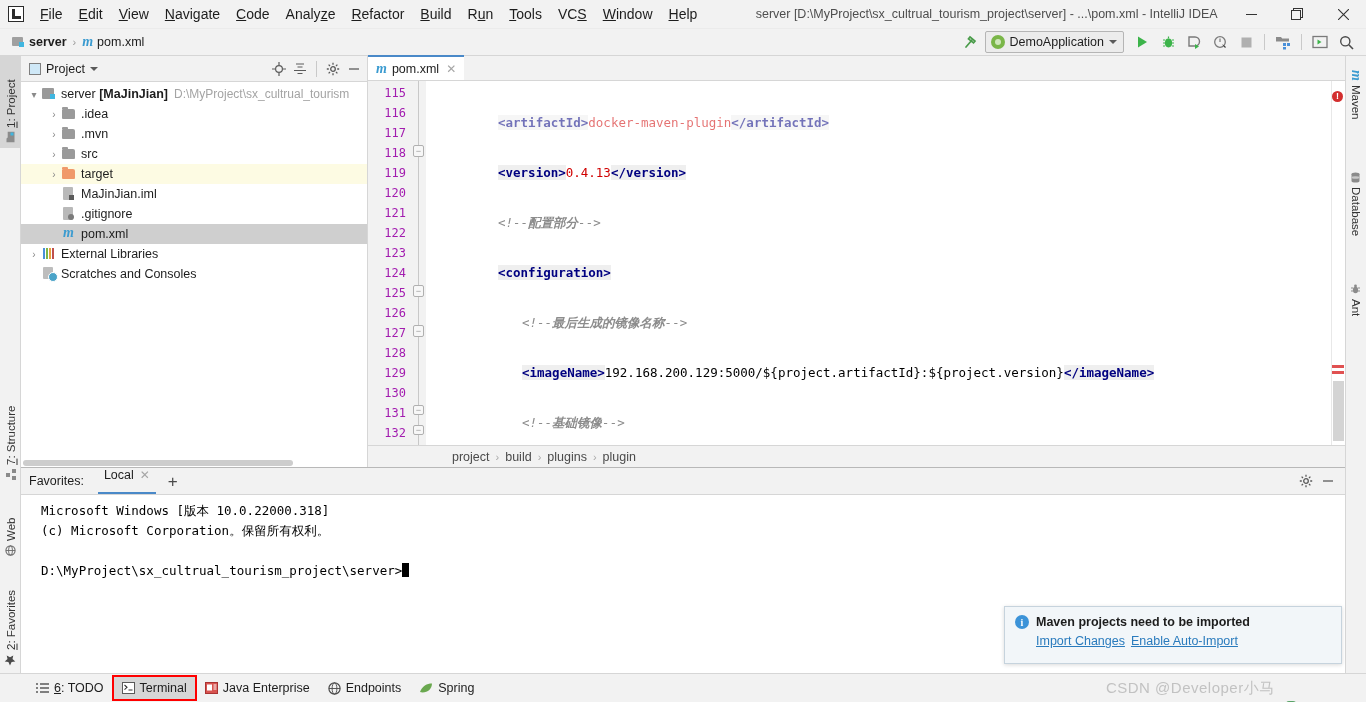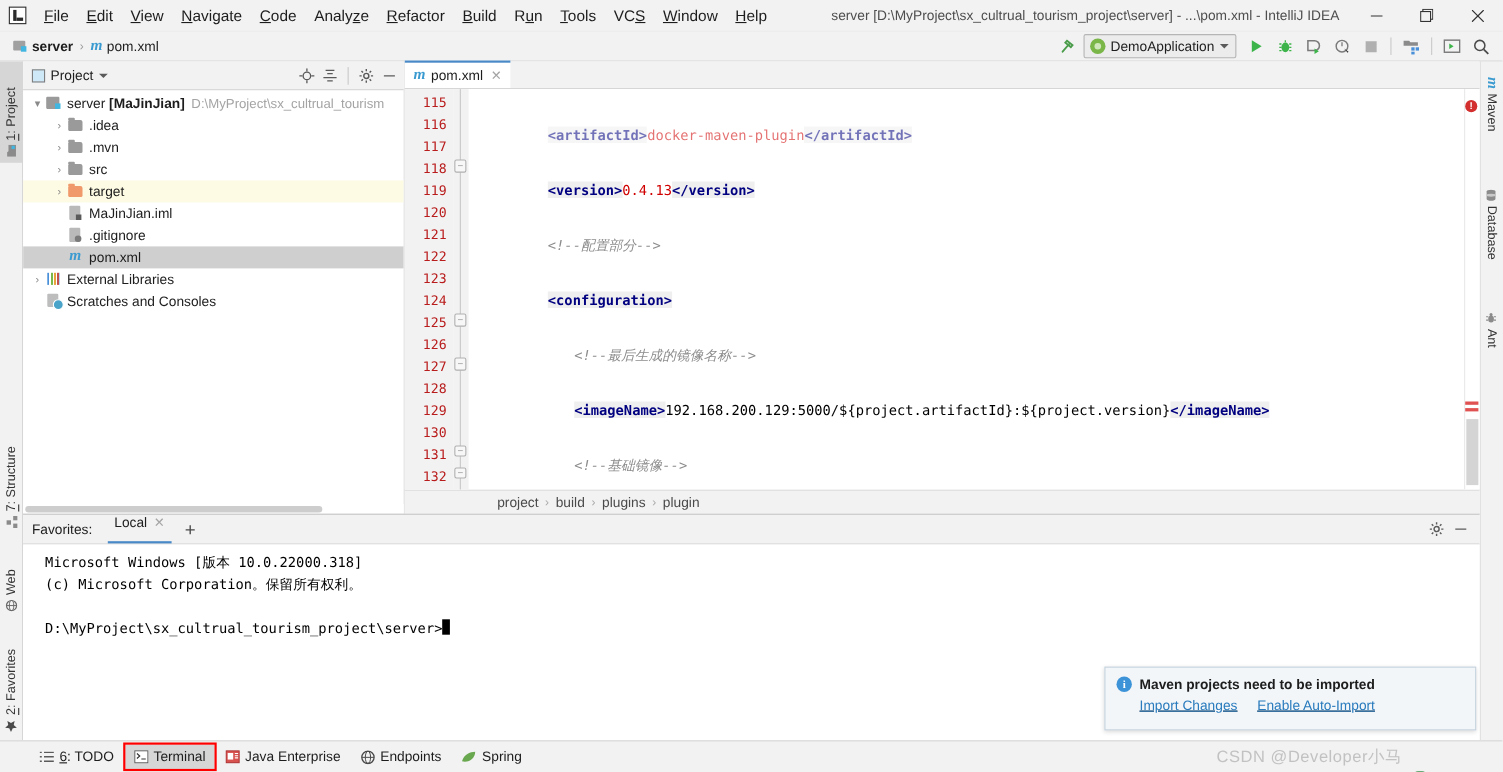--- a/index.html
+++ b/index.html
@@ -173,39 +173,39 @@
   .tabbar { height: 25px; background: #f2f2f2; display:flex; align-items:flex-end; flex:none;
     border-bottom: 1px solid #d6d6d6; }
   .etab {
     height: 25px; display: flex; align-items: center; gap: 5px; padding: 0 8px 0 8px;
     background: #fff; border-top: 2px solid #4a89c8; font-size: 12.5px;
   }
   .tab-x { color:#a5a5a5; font-size: 12px; margin-left:2px; }
   .code-area { flex: 1; display: flex; position: relative; overflow: hidden; background:#fff;}
   .gutter {
     width: 44px; background: #f2f2f2; flex: none; padding-top: 2px;
-    text-align: right; color: #b91c1c; font-family: "DejaVu Sans Mono", monospace; font-size: 12px;
+    text-align: right; color: #a21caf; font-family: "DejaVu Sans Mono", monospace; font-size: 12px;
   }
   .gline { height: 20px; line-height: 20px; padding-right: 6px; }
   .foldcol { width: 14px; background: #f2f2f2; flex:none; position: relative; padding-top:2px;}
   .foldline { position:absolute; left:6px; top:0px; width:1px; height:370px; background:#c8c8c8;}
   .foldmark {
     position: absolute; left: 1px; width: 11px; height: 12px;
     border: 1px solid #b0b0b0; background: #f7f7f7; border-radius: 2px;
     display:flex; align-items:center; justify-content:center; color:#999; font-size:9px; line-height:9px;
   }
   .code-txt {
     flex: 1; padding-top: 2px; overflow: hidden;
     font-family: "DejaVu Sans Mono", monospace; font-size: 12.5px; white-space: pre;
   }
   .cline { height: 20px; line-height: 20px; color: #000; }
   .tg { color: #000080; font-weight: bold; background: #efefef; }
   .val { color: #000; }
   .cmt { color: #8c8c8c; font-style: italic; }
-  .cmt b { font-weight: normal; font-style: italic; }
+  .cmt b { font-weight: bold; font-style: italic; }
   .red { color: #d00000; }
   .ed-right {
     position: absolute; right: 0; top: 0; width: 14px; height: 100%;
     background: #fff; border-left: 1px solid #e8e8e8;
   }
   .err-dot {
     position:absolute; right:2px; top:10px; width:11px; height:11px; border-radius:50%;
     background:#d32f2f; color:#fff; font-size:9px; font-weight:bold;
     display:flex; align-items:center; justify-content:center; line-height:9px;
   }
@@ -247,21 +247,21 @@
     background: #f2f6f9; border: 1px solid #c6d3dd;
     box-shadow: 0 1px 4px rgba(0,0,0,.15);
   }
   .notif-row1 { display:flex; align-items:center; gap:7px; padding: 8px 0 0 10px;}
   .info-ico {
     width: 14px; height: 14px; border-radius:50%; background:#3c93d8; color:#fff;
     font-size:10px; font-weight:bold; display:flex;align-items:center;justify-content:center;
     font-family:"Liberation Serif",serif; flex:none;
   }
   .notif-title { font-size:12.5px; font-weight:bold; color:#1d1d1d;}
-  .notif-links { display:flex; gap:18px; padding: 5px 0 0 31px; text-decoration: underline; }
+  .notif-links { display:flex; gap:6px; padding: 5px 0 0 31px; }
   .nlink { color:#2a7bbd; font-size:12.5px; }
 
   
   .statusbar {
     position: absolute; left: 0; top: 673px; width: 1366px; height: 29px;
     background: #f2f2f2; border-top: 1px solid #d6d6d6; display:flex; align-items:center;
   }
   .sb-item {
     display:flex; align-items:center; gap:5px; padding: 3px 8px; font-size:12.5px; color:#1d1d1d;
     height: 22px; margin-left: 2px;

